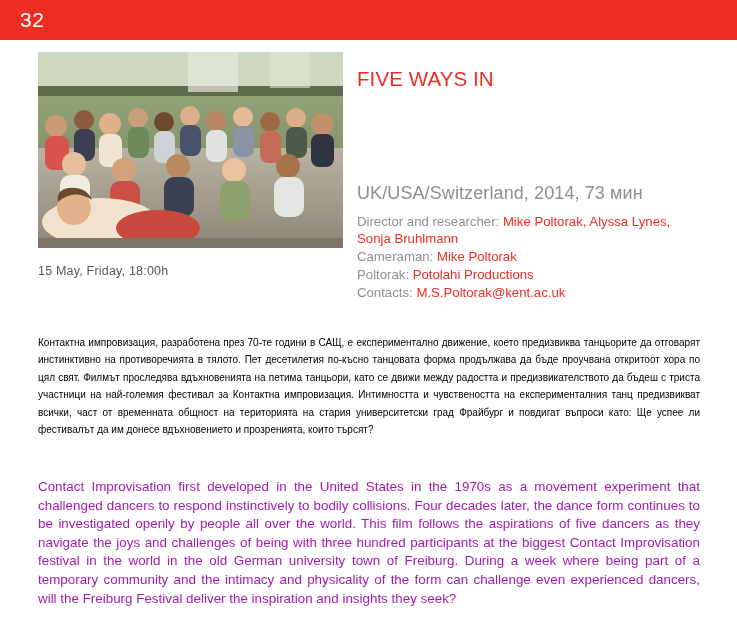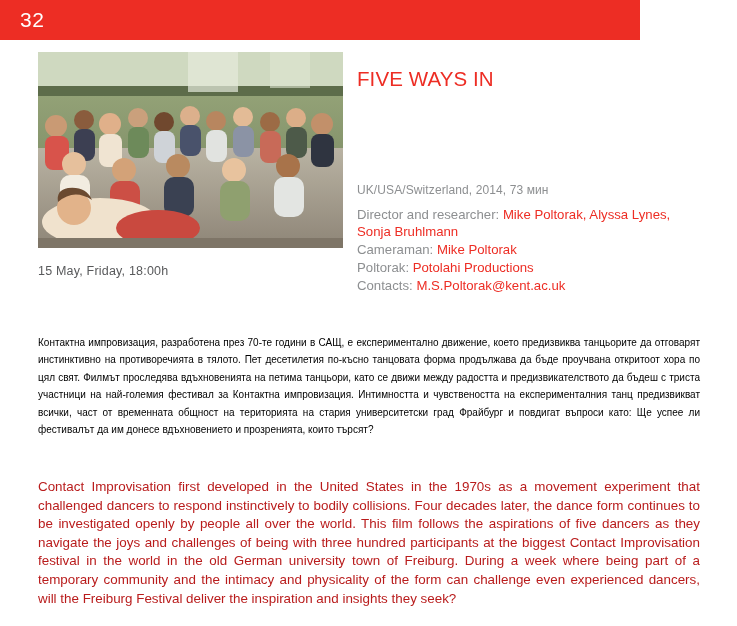--- a/index.html
+++ b/index.html
@@ -18,21 +18,21 @@
   .page {
     position: relative;
     width: 737px;
     height: 626px;
   }
   
   .top-band {
     position: absolute;
     left: 0;
     top: 0;
-    width: 640px;
+    width: 737px;
     height: 40px;
     background: #ed2d24;
   }
   .page-number {
     position: absolute;
     left: 20px;
     top: 8px;
     font-size: 21px;
     color: #ffffff;
     font-family: "Liberation Sans", sans-serif;
@@ -80,21 +80,21 @@
     letter-spacing: 0.1px;
     margin: 14px 0 0 0;
   }
   .credits {
     position: absolute;
     left: 357px;
     top: 183px;
     width: 350px;
   }
   .country-line {
-    font-size: 12px;
+    font-size: 18px;
     color: #8d8f91;
     margin-bottom: 9px;
     letter-spacing: 0.1px;
   }
   .credit-row {
     font-size: 13.2px;
     line-height: 17px;
     color: #8d8f91;
     margin-bottom: 1px;
   }
@@ -113,21 +113,21 @@
     color: #000000;
   }
   .body-en {
     position: absolute;
     left: 38px;
     top: 478px;
     width: 662px;
     font-size: 13.4px;
     line-height: 18.6px;
     text-align: justify;
-    color: #b91c1c;
+    color: #a21caf;
   }
 </style>
 </head>
 <body>
 
 <div class="page">
 
   <div class="top-band">
     <div class="page-number">32</div>
   </div>

